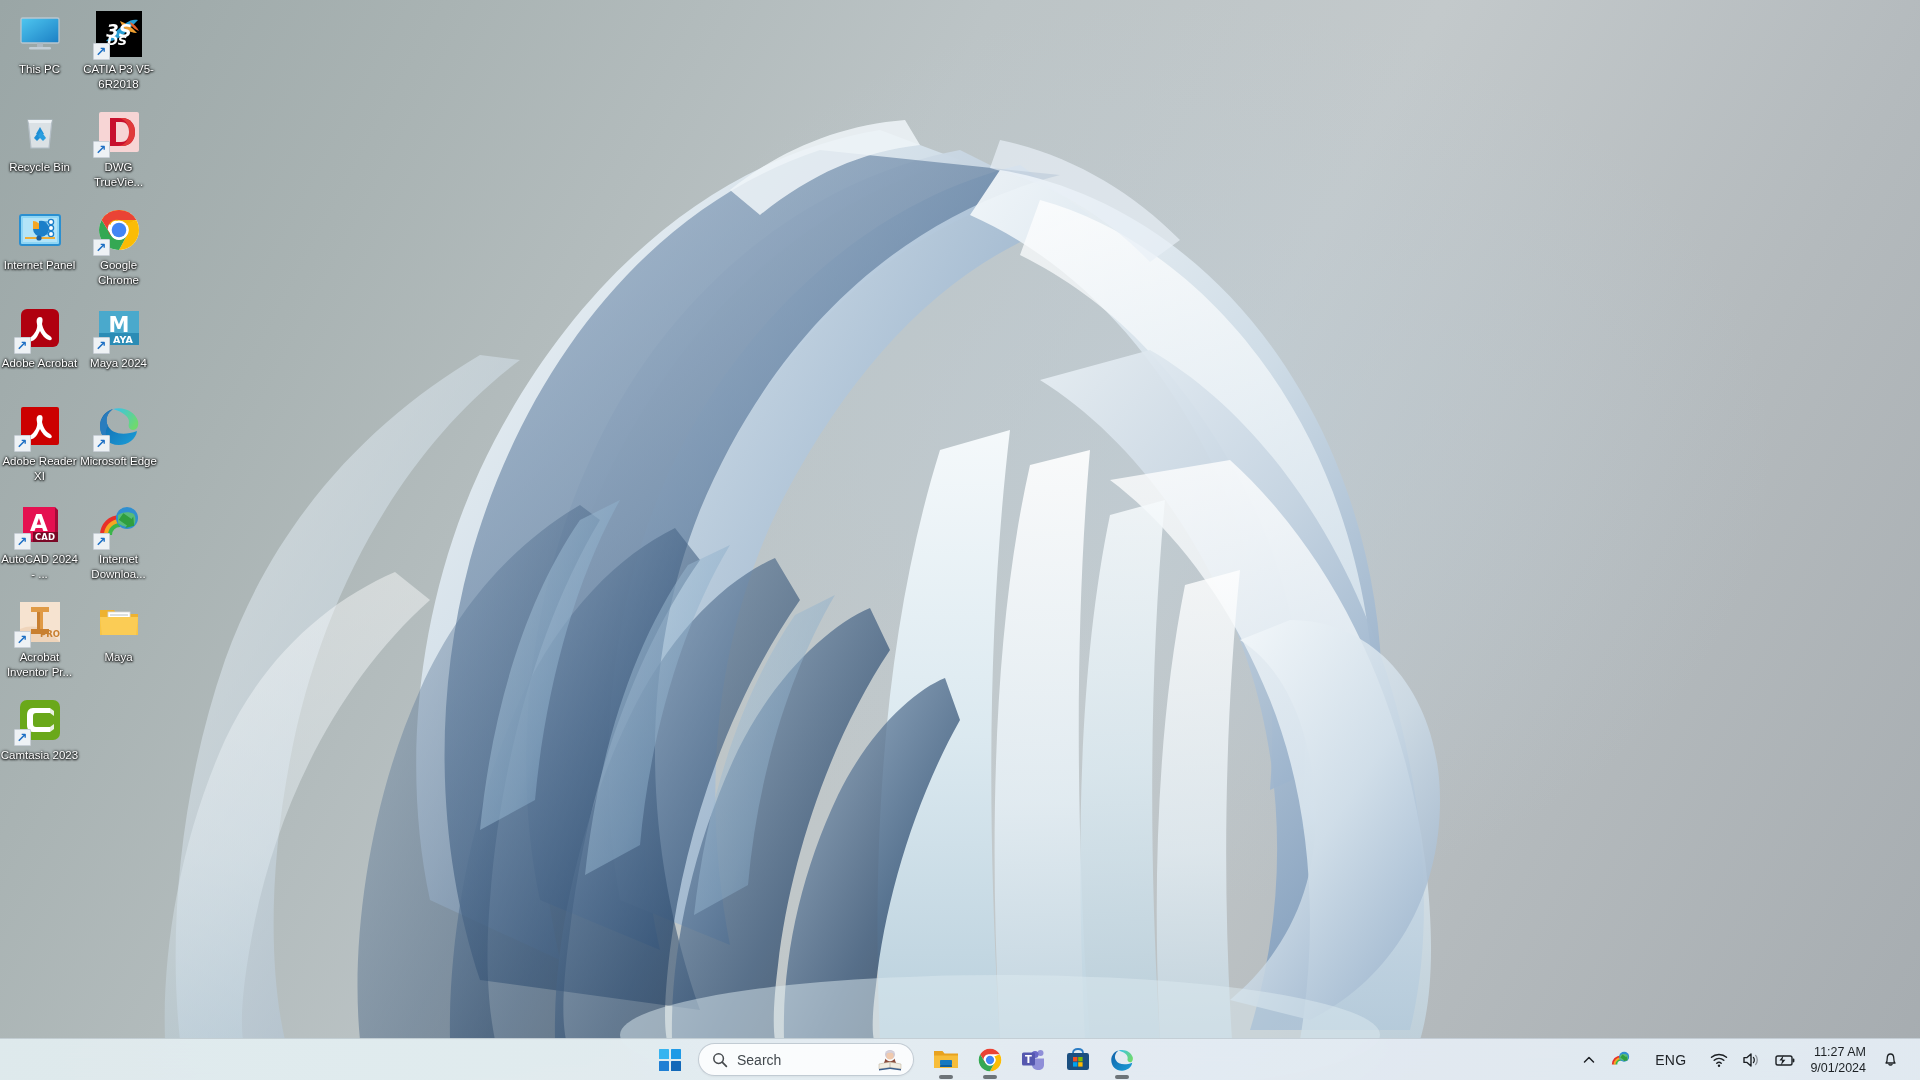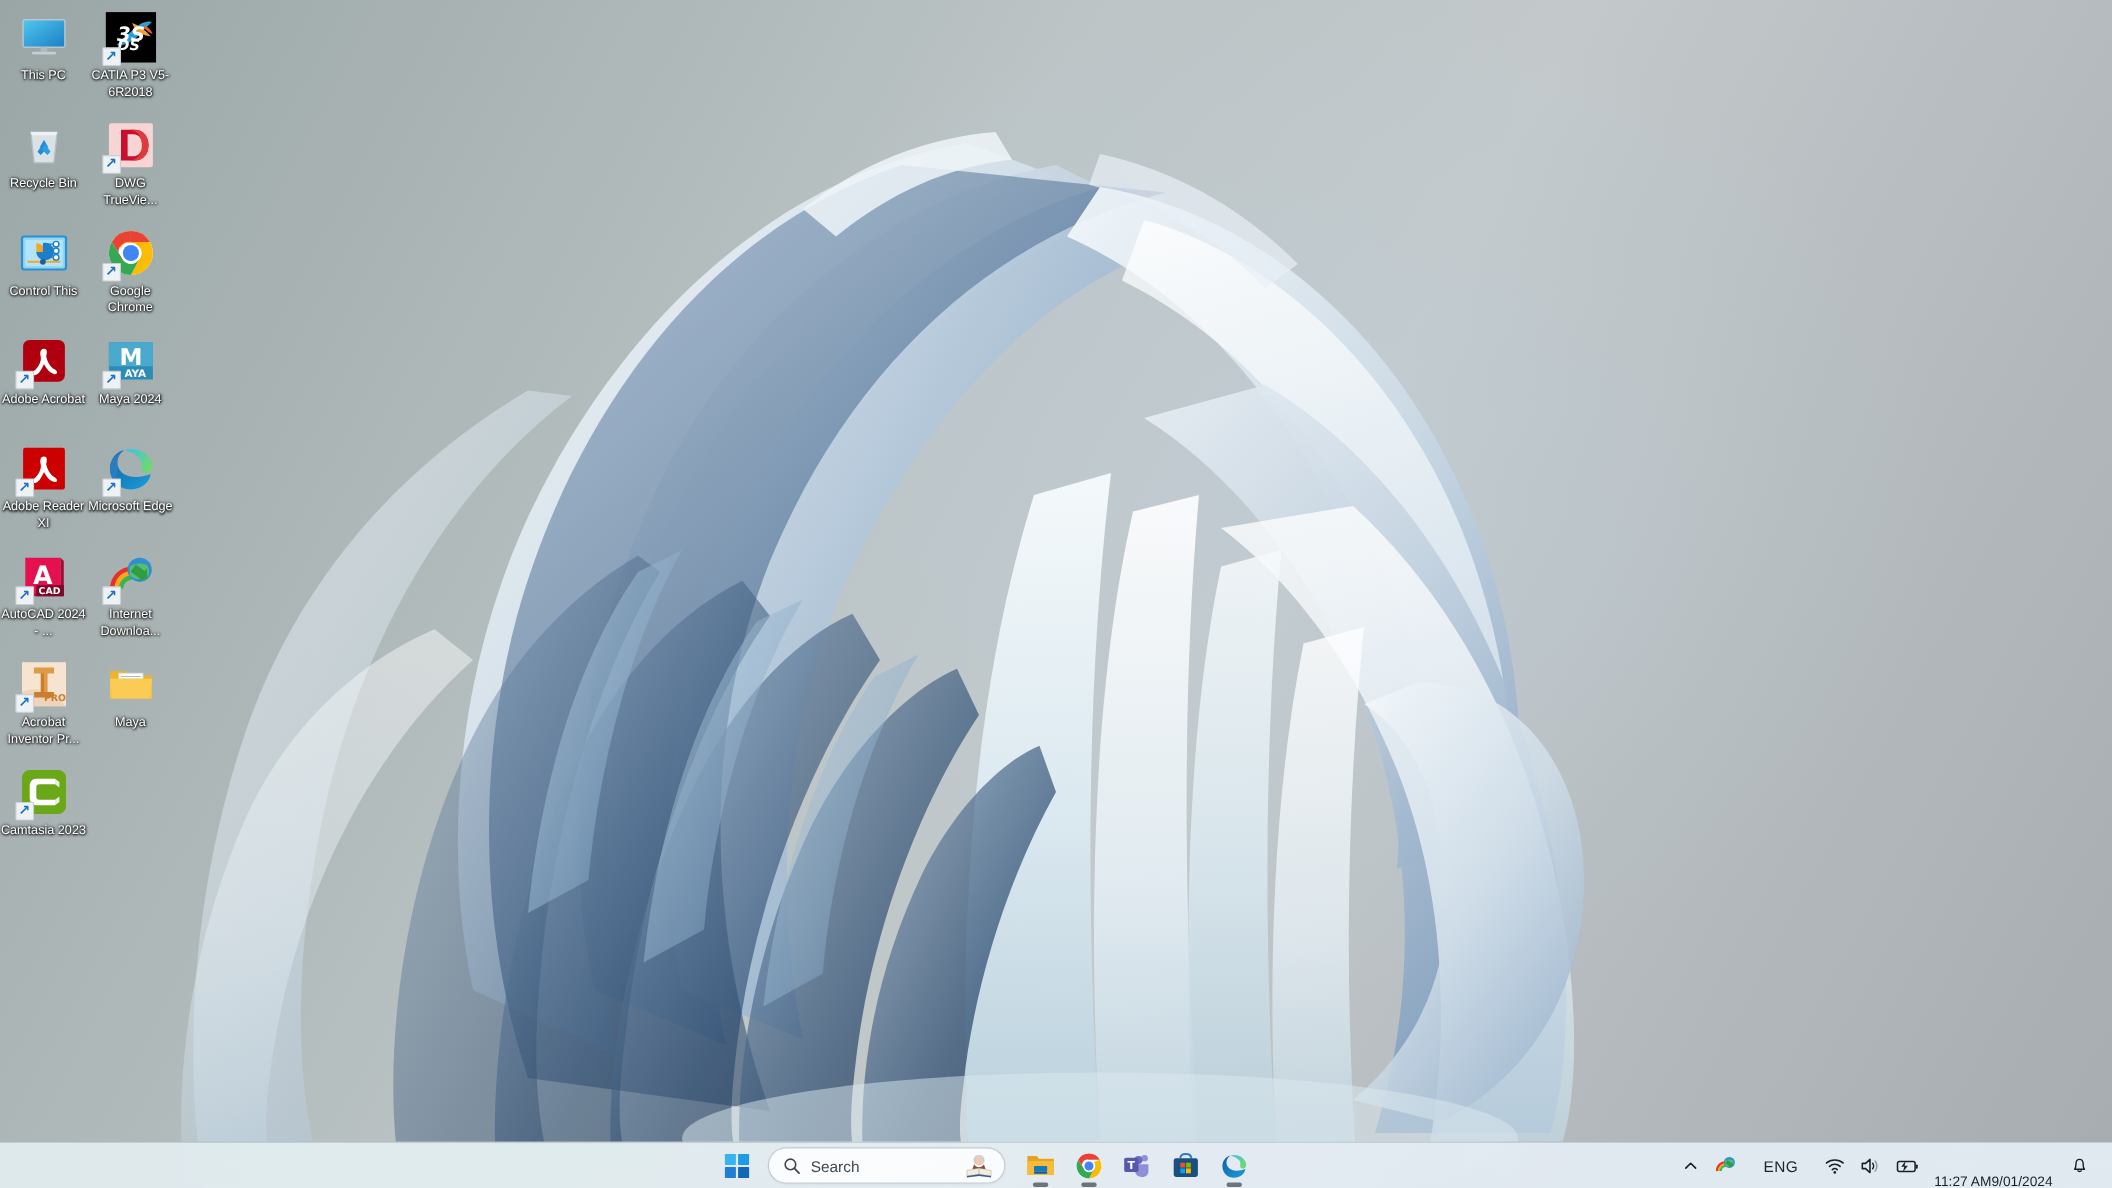--- a/index.html
+++ b/index.html
@@ -94,21 +94,21 @@
   }
   #search-text {
     font-size:14px; color:#42484d; margin-left:9px; flex:1;
   }
   .tray-item {
     height:44px; display:flex; align-items:center; 
     padding:0 7px; border-radius:5px;
   }
   #lang { font-size:14px; color:#202428; letter-spacing:0.3px; padding:0 10px; }
   #clock {
-    display:flex; flex-direction:row; align-items:flex-end;
+    display:flex; flex-direction:column; align-items:flex-end;
     justify-content:center; height:44px; padding:0 9px 0 7px;
     font-size:12.5px; line-height:16px; color:#1c2024; border-radius:5px;
   }
 </style>
 </head>
 <body>
 
 <div id="desktop">
 
   <div id="bloom">
@@ -285,21 +285,21 @@
             <path d="M16 22 L16 14 A8 8 0 0 1 24 22 Z" fill="#f5a623"></path>
             <path d="M16 22 A8 8 0 1 0 22 14 L22 22 Z" fill="#1c7fc9"></path>
             <circle cx="34" cy="15" r="2.6" fill="#ffffff" stroke="#1c7fc9" stroke-width="1.3"></circle>
             <circle cx="34" cy="21" r="2.6" fill="#ffffff" stroke="#1c7fc9" stroke-width="1.3"></circle>
             <circle cx="34" cy="27" r="2.6" fill="#ffffff" stroke="#1c7fc9" stroke-width="1.3"></circle>
             <path d="M26 15 L31 15 M26 21 L31 21 M26 27 L31 27" stroke="#1c7fc9" stroke-width="1.2" fill="none"></path>
             <line x1="8" y1="31" x2="38" y2="31" stroke="#f5a623" stroke-width="1.8"></line>
             <circle cx="22" cy="31" r="2.6" fill="#1c5f9e"></circle>
           </svg>
         </div>
-        <div class="icon-label">Control This</div>
+        <div class="icon-label">Internet Panel</div>
       </div>
 
       <div class="desk-icon">
         <div class="icon-art">
           <svg width="46" height="46" viewBox="0 0 46 46">
             <circle cx="23" cy="23" r="20" fill="#ffffff"></circle>
             <path d="M23 3 A20 20 0 0 1 40.3 33 L26 24 A5 5 0 0 0 23 13 Z" fill="#f7b400" transform="rotate(-60 23 23)"></path>
             <path d="M23 3 A20 20 0 0 1 40.3 13 L23 13 Z" fill="#ea4335"></path>
             <path d="M40.3 13 A20 20 0 0 1 23 43 L30.5 29 A9 9 0 0 0 30.5 17 Z" fill="#fbbc05"></path>
             <path d="M23 43 A20 20 0 0 1 5.7 13 L15.5 29 A9 9 0 0 0 30.5 29 Z" fill="#34a853"></path>

